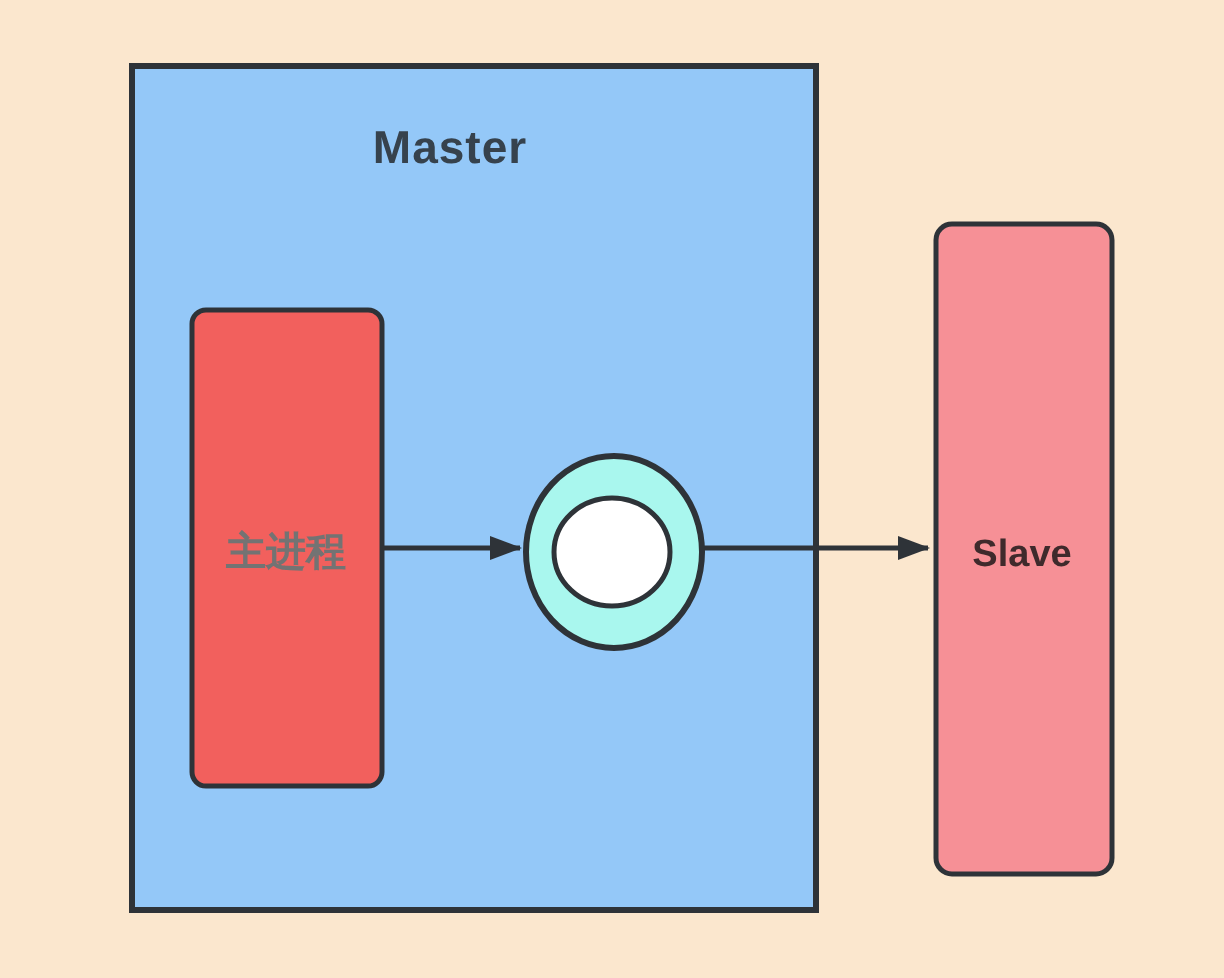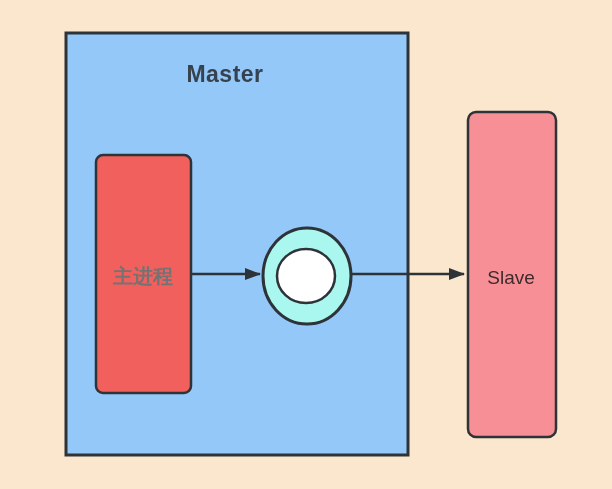--- a/index.html
+++ b/index.html
@@ -30,21 +30,21 @@
     font-size: 23px; font-weight: bold;
     color: #36424D; letter-spacing: 0.5px; text-align: right;
   }
   .process-label {
     left: 143px; top: 276px;
     font-size: 20px; font-weight: 600;
     color: #737373;
   }
   .slave-label {
     left: 511px; top: 278px;
-    font-size: 19px; font-weight: normal;
+    font-size: 19px; font-weight: bold;
     color: #3F2A2C;
   }
 </style>
 </head>
 <body>
 
 <div class="stage">
   <svg width="612" height="489" viewBox="0 0 612 489">
     <defs>
       <marker id="arrowhead" markerUnits="userSpaceOnUse" markerWidth="18" markerHeight="14" refX="15" refY="6" orient="auto">

